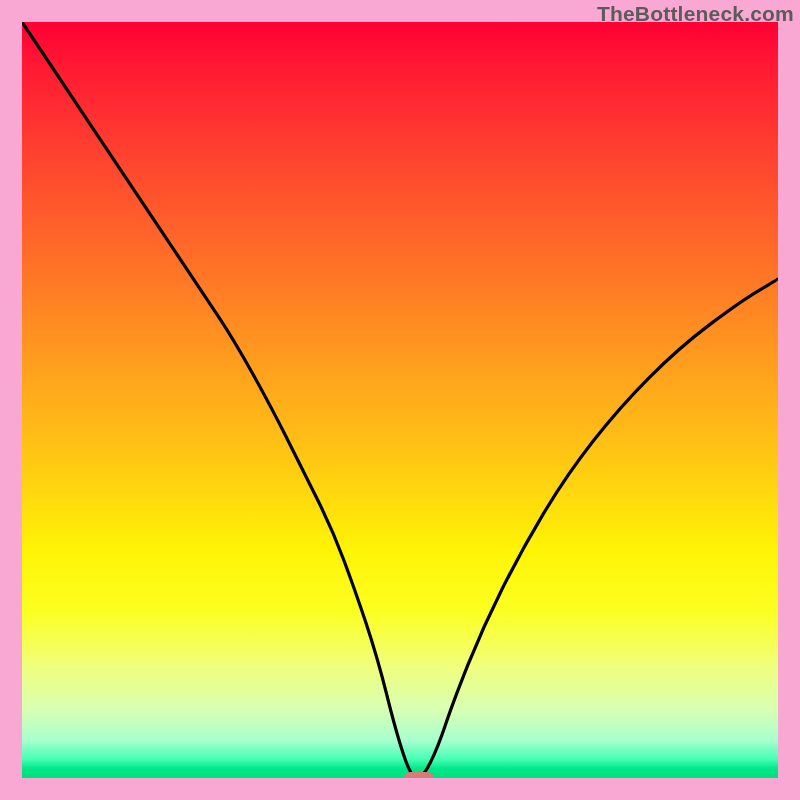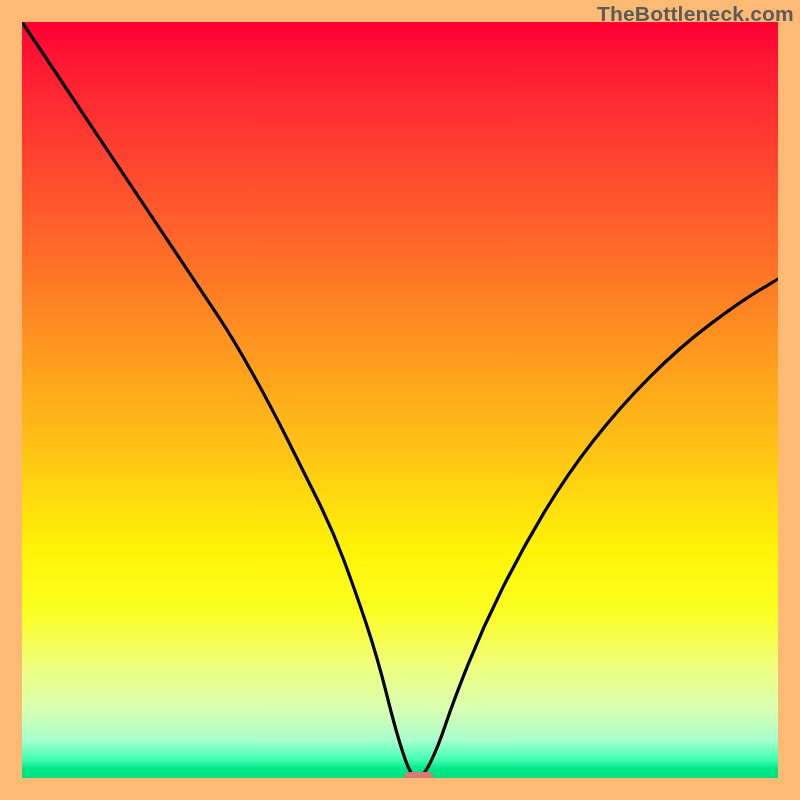--- a/index.html
+++ b/index.html
@@ -1,21 +1,21 @@
 <!DOCTYPE html>
 <html><head>
 <meta charset="utf-8">
 <style>
   * { margin: 0; padding: 0; box-sizing: border-box; }
   html, body { width: 800px; height: 800px; overflow: hidden; background: #000; font-family: Arial, Helvetica, sans-serif; }
   .stage {
     position: relative;
     width: 800px;
     height: 800px;
-    background: #fdba74;
+    background: #f9a8d4;
   }
   .plot {
     position: absolute;
     
     left: 22px;
     top: 22px;
     width: 756px;
     height: 756px;
     overflow: hidden;
   }

